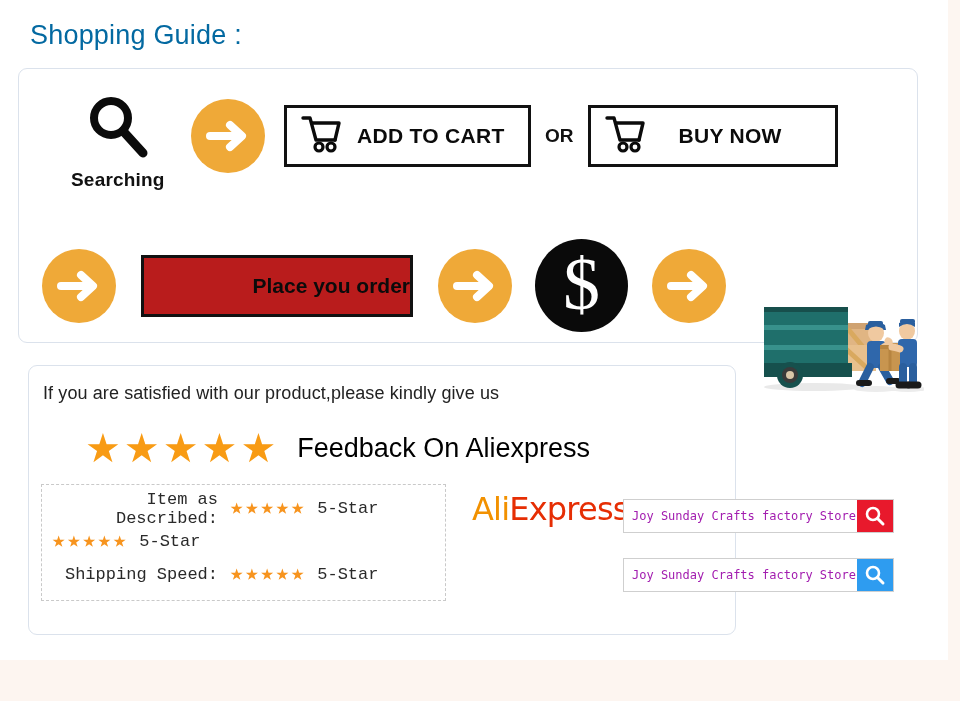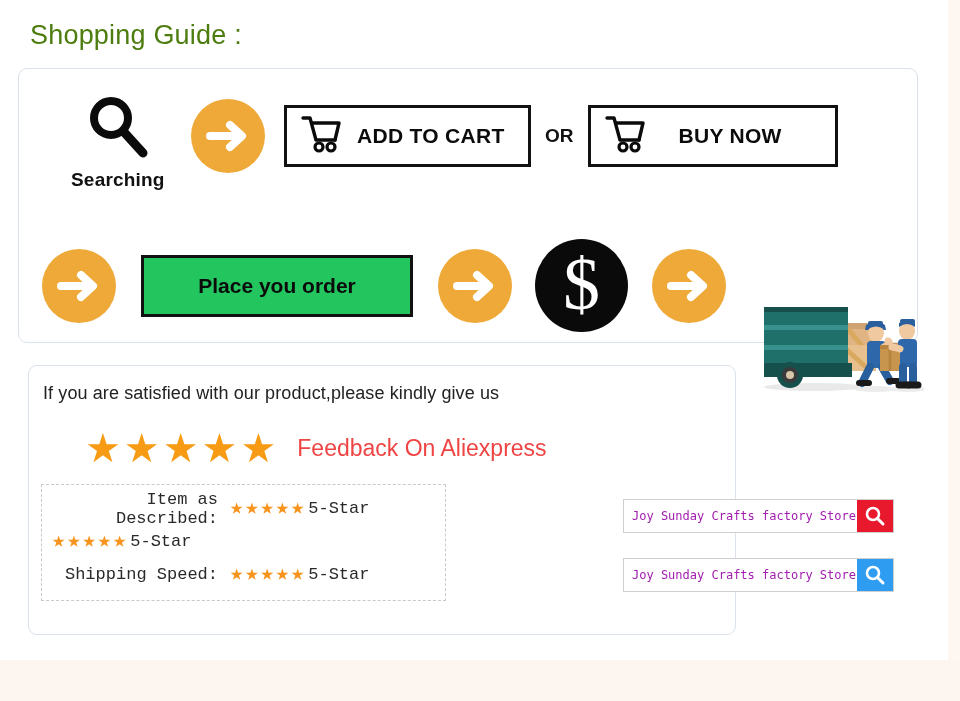--- a/index.html
+++ b/index.html
@@ -28,21 +28,21 @@
     width: 960px; height: 41px;
     background: #fdf5f0;
   }
 
   
   .page-title {
     position: absolute;
     left: 30px; top: 20px;
     font-size: 27px;
     font-weight: 400;
-    color: #4d7c0f;
+    color: #0369a1;
     letter-spacing: .2px;
   }
 
   
   .card {
     position: absolute;
     background: #ffffff;
     border: 1.5px solid #dbe2ec;
     border-radius: 9px;
     box-sizing: border-box;
@@ -112,25 +112,25 @@
   .or-text {
     font-size: 19px;
     font-weight: bold;
     color: #111;
     margin: 0 14px;
   }
 
   
   .order-box {
     border: 3px solid #111;
-    background: #22c55e;
+    background: #b91c1c;
     width: 272px; height: 62px;
     display: flex;
     align-items: center;
-    justify-content: center;
+    justify-content: flex-end;
     box-sizing: border-box;
   }
   .order-box span {
     font-size: 21px;
     font-weight: bold;
     color: #0b0b0b;
   }
 
   
   .dollar-circle {
@@ -157,22 +157,22 @@
     left: 14px; top: 17px;
     font-size: 18px;
     color: #222;
     letter-spacing: .1px;
   }
   .fb-stars-row {
     left: 56px; top: 62px;
   }
   .fb-stars-row .star { font-size: 40px; line-height: 1; color: #f89b14; margin-right: 3px; }
   .fb-on-ali {
-    font-size: 23px;
-    color: #ef4444;
+    font-size: 27px;
+    color: #000000;
     margin-left: 18px;
   }
 
   
   .ratings-box {
     position: absolute;
     left: 12px; top: 118px;
     width: 405px;
     border: 1.5px dashed #c9c9c9;
     box-sizing: border-box;
@@ -190,21 +190,21 @@
     font-size: 17px;
     color: #2a2a2a;
     padding-right: 12px;
     box-sizing: border-box;
   }
   .rating-stars { display: flex; }
   .rating-stars .star { font-size: 22px; line-height: 1; color: #f7941e; margin-right: 2px; }
   .rating-value {
     font-size: 17px;
     color: #2a2a2a;
-    margin-left: 2px;
+    margin-left: 11px;
   }
 
   
   .logo-ali {
     position: absolute;
     left: 443px; top: 124px;
     font-family: "DejaVu Sans", sans-serif;
     font-size: 32px;
     font-weight: 500;
     letter-spacing: -.8px;
@@ -449,20 +449,23 @@
         <span class="star">★</span>
         <span class="star">★</span>
         <span class="star">★</span>
         <span class="star">★</span>
         <span class="star">★</span>
       </span>
       <span class="rating-value">5-Star</span>
     </div>
   </div>
 
+  <div class="logo-ali">
+    <span class="ali">Ali</span><span class="express">Express</span>
+  </div>
 
 
   <div class="store-search" id="store-search-ali">
     <span class="txt">Joy Sunday Crafts factory Store</span>
     <span class="go red">
       <svg width="22" height="22" viewBox="0 0 22 22">
         <circle cx="9" cy="9" r="6" fill="none" stroke="#fff" stroke-width="2.6"></circle>
         <line x1="13.5" y1="13.5" x2="19" y2="19" stroke="#fff" stroke-width="3" stroke-linecap="round"></line>
       </svg>
     </span>

